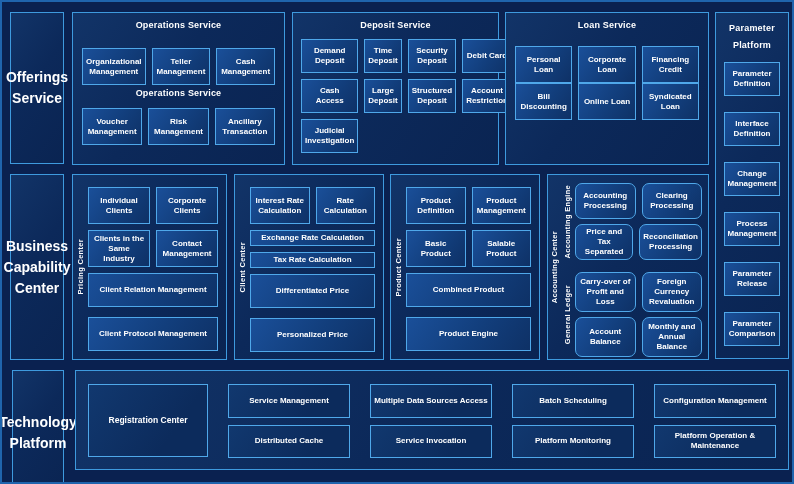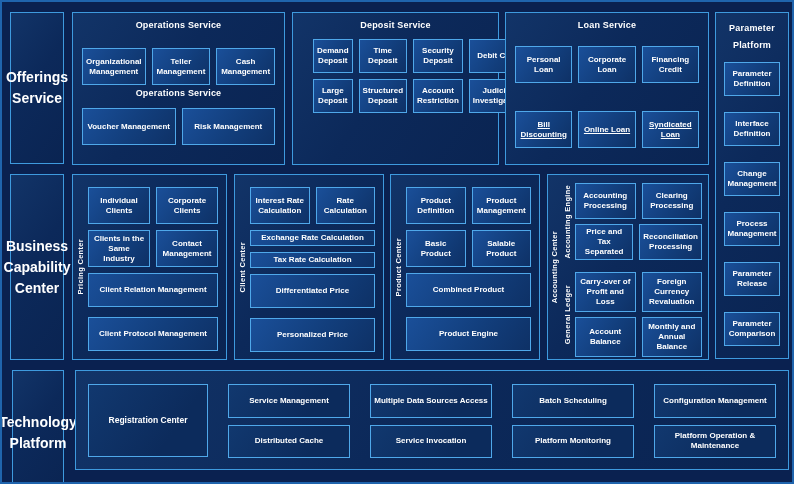--- a/index.html
+++ b/index.html
@@ -23,33 +23,33 @@
   }
   .box.dark { background:linear-gradient(125deg,#11386f 0%,#0c2b5c 70%); }
   .p-title { text-align:center; font-size:9px; padding-top:7px; letter-spacing:.2px; }
   .p-title.mid { padding-top:3px; }
   .rail { display:flex; align-items:center; justify-content:center; text-align:center; font-size:14px; line-height:1.5; padding:4px; }
   .vwrap { display:flex; align-items:center; justify-content:center; flex:0 0 15px; }
   .vwrap.narrow { flex:0 0 12px; }
   .vtext { writing-mode:vertical-rl; transform:rotate(180deg); white-space:nowrap; font-size:7.5px; letter-spacing:.3px; }
   .row3 { display:flex; gap:6px; padding:0 9px; }
   .row3 .box { flex:1; height:37px; }
-  .grid3 { display:grid; grid-template-columns:repeat(5,1fr); gap:6px; padding:0 20px; margin-top:9px; }
+  .grid3 { display:grid; grid-template-columns:repeat(4,1fr); gap:6px; padding:0 8px; margin-top:9px; }
   .grid3 .box { height:34px; }
   .param-col { display:flex; flex-direction:column; gap:16px; padding:8px 8px 0; }
   .param-col .box { height:34px; }
   .mid-panel { display:flex; }
   .mid-content { flex:1; padding:12px 8px 0 0; display:flex; flex-direction:column; }
   .pair { display:flex; gap:6px; }
   .pair .box { flex:1; height:37px; }
   .wide { height:34px; }
   .acct-col { flex:1; padding:8px 6px 0 0; display:flex; flex-direction:column; }
   .acct-group { display:flex; }
   .acct-grid { flex:1; display:flex; flex-direction:column; gap:5px; }
-  .acct-grid .pair .box { height:36px; }
+  .acct-grid .pair .box { height:36px;border-radius:7px; }
   .acct-grid .pair.tall .box { height:40px; }
   .bottom-inner { display:flex; gap:20px; padding:13px 12px 0 12px; height:74px; }
   .reg-box { flex:0 0 120px; height:73px; font-size:8.5px; }
   .bcol { flex:1; display:flex; flex-direction:column; gap:7px; }
   .bcol .box { flex:1; }
 </style>
 </head>
 <body>
 
 <div id="root">
@@ -62,20 +62,21 @@
     <div class="p-title">Operations Service</div>
     <div class="row3" style="margin-top:18px;">
       <div class="box">Organizational Management</div>
       <div class="box">Teller Management</div>
       <div class="box">Cash Management</div>
     </div>
     <div class="p-title mid">Operations Service</div>
     <div class="row3" style="margin-top:10px;">
       <div class="box">Voucher Management</div>
       <div class="box">Risk Management</div>
+      <div class="box">Ancillary Transaction</div>
     </div>
   </div>
 
   <div class="panel" style="left:290px; top:10px; width:207px; height:153px;">
     <div class="p-title">Deposit Service</div>
     <div class="grid3">
       <div class="box">Demand Deposit</div>
       <div class="box">Time Deposit</div>
       <div class="box">Security Deposit</div>
       <div class="box">Debit Card</div>
@@ -87,21 +88,21 @@
     </div>
   </div>
 
   <div class="panel" style="left:503px; top:10px; width:204px; height:153px;">
     <div class="p-title">Loan Service</div>
     <div class="row3" style="margin-top:16px;">
       <div class="box">Personal Loan</div>
       <div class="box">Corporate Loan</div>
       <div class="box">Financing Credit</div>
     </div>
-    <div class="row3" style="margin-top:28px;text-decoration:underline;">
+    <div class="row3" style="">
       <div class="box">Bill Discounting</div>
       <div class="box">Online Loan</div>
       <div class="box">Syndicated Loan</div>
     </div>
   </div>
 
   <div class="panel" style="left:713px; top:10px; width:74px; height:347px;">
     <div class="p-title" style="padding:7px 6px 0; line-height:1.9;">Parameter Platform</div>
     <div class="param-col">
       <div class="box">Parameter Definition</div>

